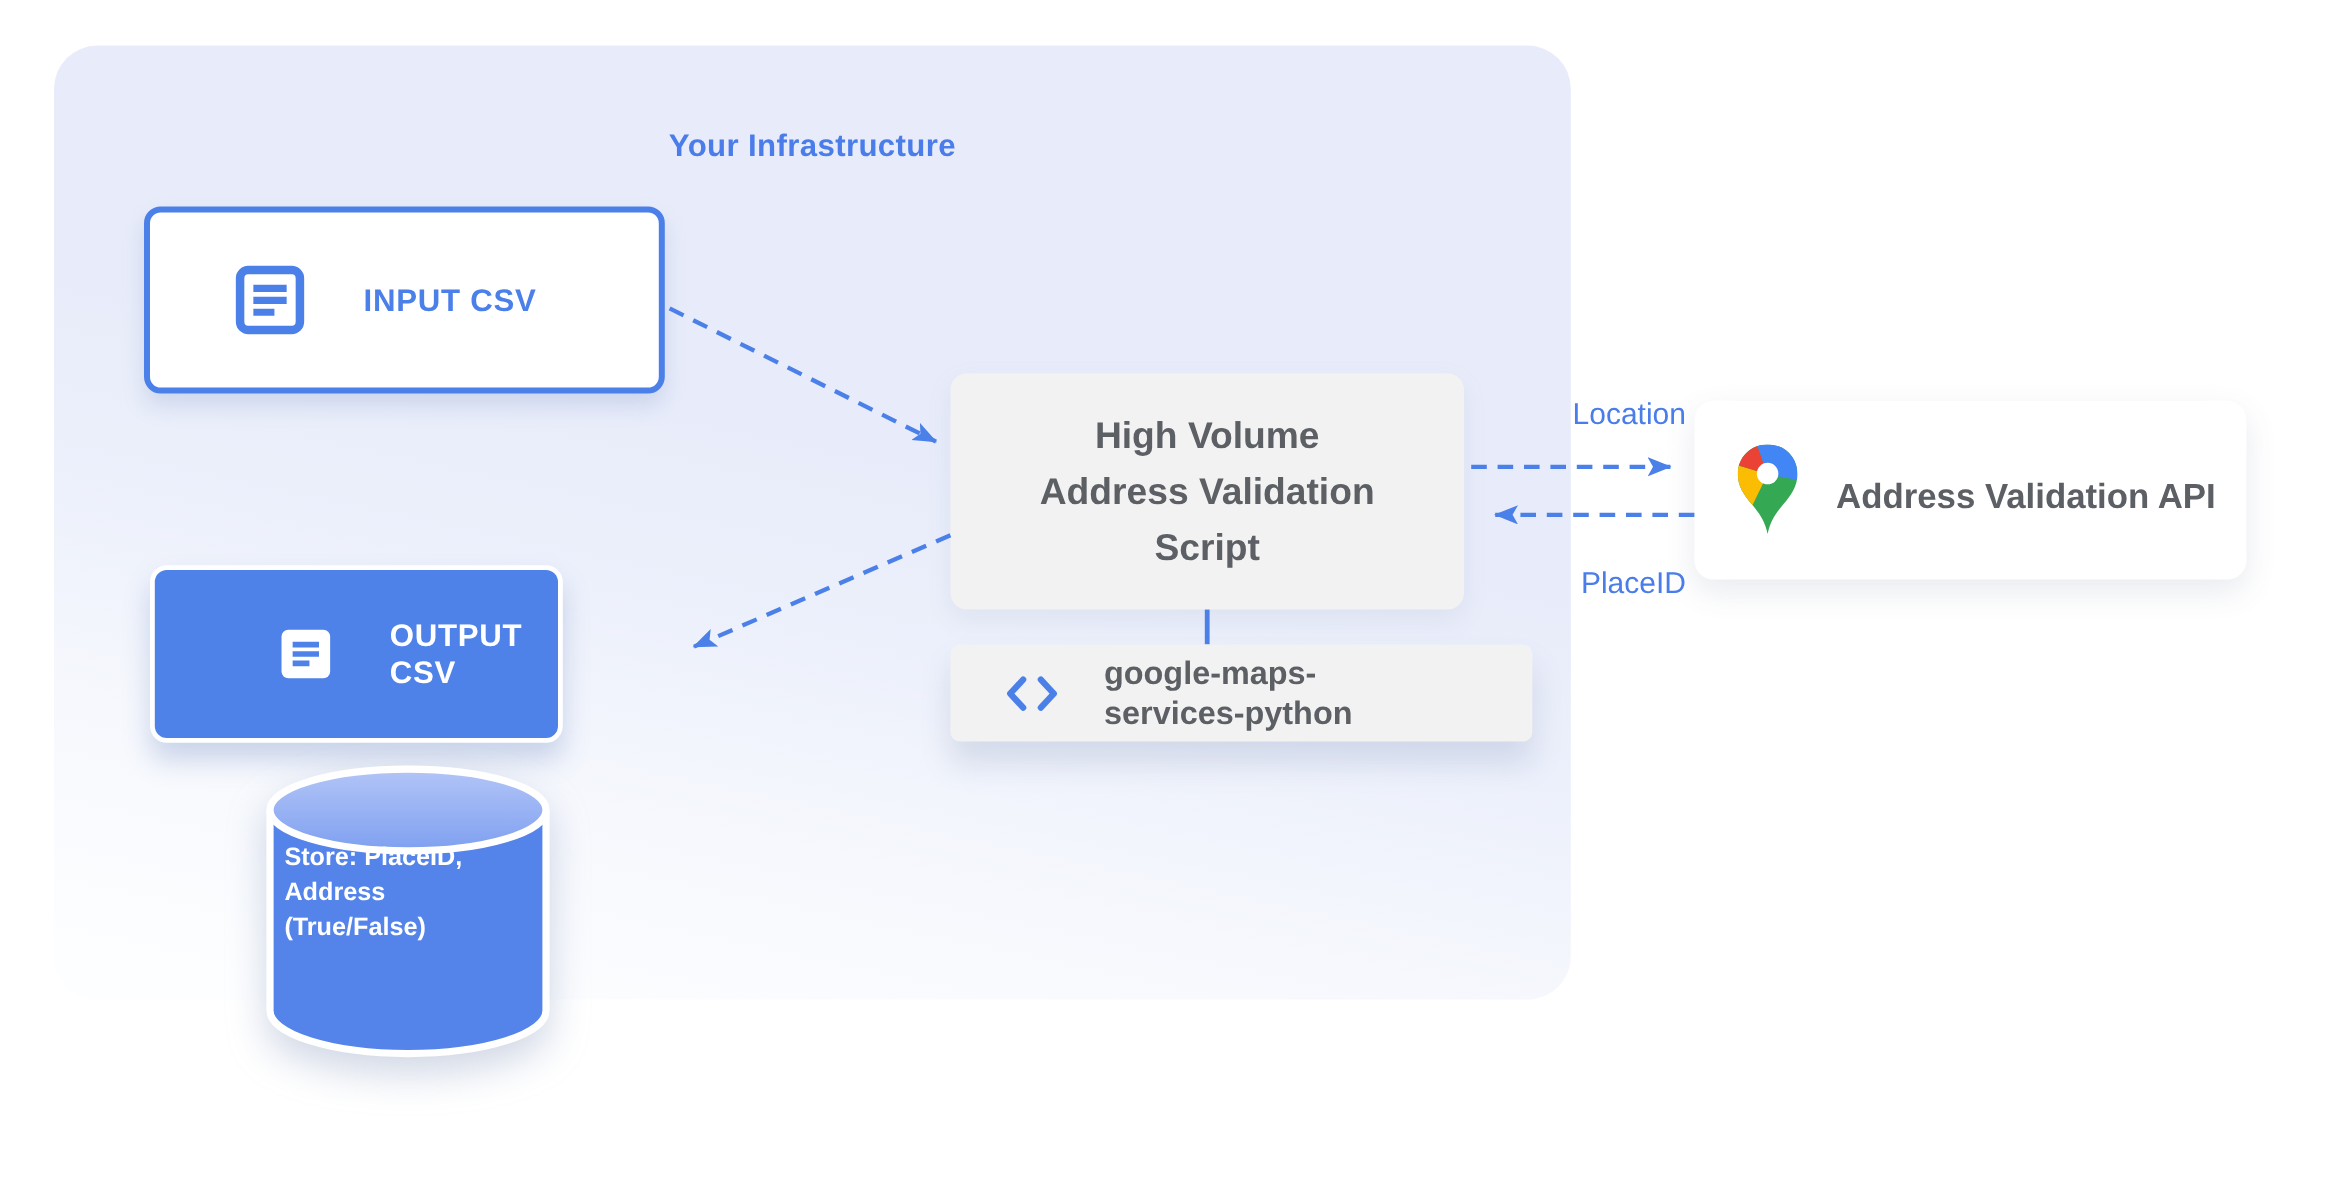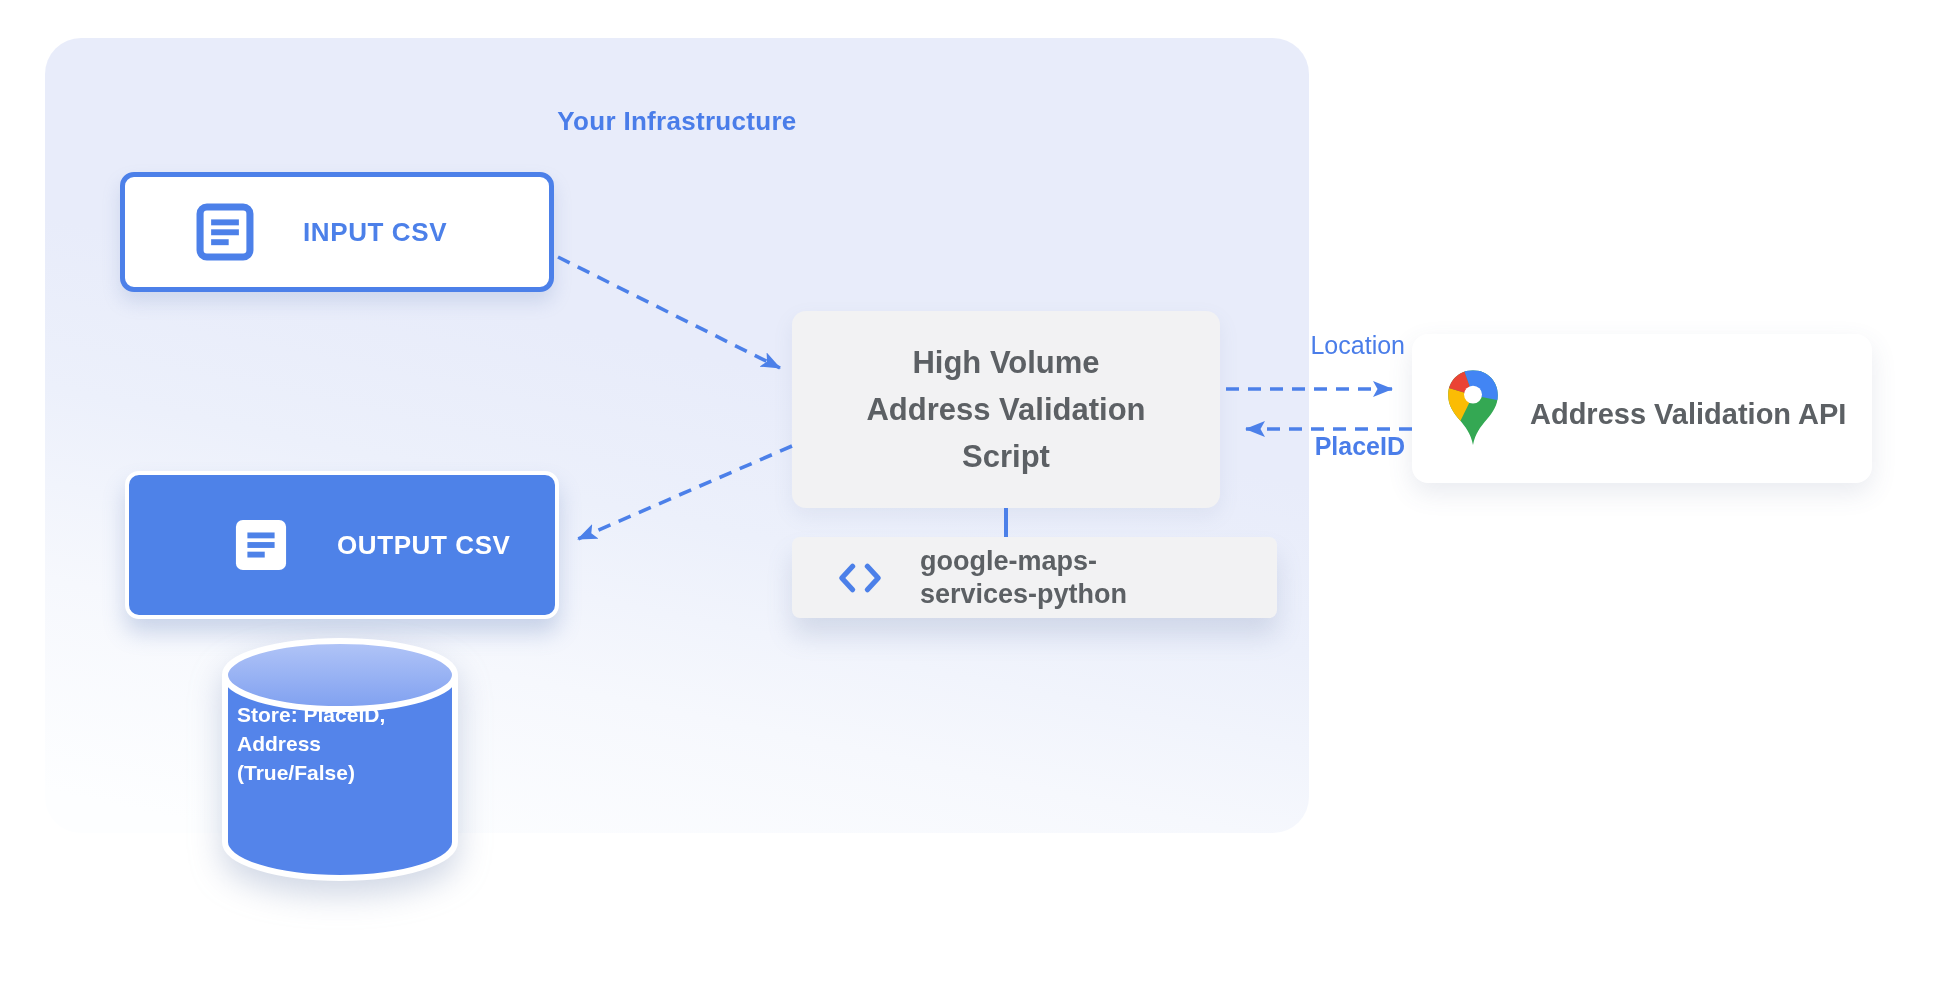--- a/index.html
+++ b/index.html
@@ -38,35 +38,35 @@
 
   
   .node-box {
     position: absolute;
     display: flex;
     align-items: center;
     box-sizing: border-box;
   }
   .input-csv {
     left: 120px; top: 172px;
-    width: 434px; height: 120px;
+    width: 434px; height: 156px;
     background: #ffffff;
     border: 5px solid #4c80e9;
     border-radius: 14px;
     padding-left: 66px; gap: 44px;
     box-shadow: 0 10px 18px rgba(110, 135, 190, 0.22);
   }
   .input-csv .label {
     font-size: 26px; font-weight: bold;
     letter-spacing: 0.6px;
     color: #4c80e9;
   }
   .output-csv {
     left: 125px; top: 471px;
-    width: 434px; height: 148px;
+    width: 344px; height: 148px;
     background: #4e82e8;
     border: 4px solid #ffffff;
     border-radius: 14px;
     padding-left: 100px; gap: 44px;
     box-shadow: 0 14px 22px rgba(100, 130, 190, 0.30);
   }
   .output-csv .label {
     font-size: 26px; font-weight: bold;
     letter-spacing: 0.6px;
     color: #ffffff;
@@ -148,21 +148,21 @@
 
   
   .edge-label {
     position: absolute;
     width: 170px;
     text-align: right;
     font-size: 25px;
     color: #4a7de9;
   }
   .edge-label.location { left: 1235px; top: 331px; }
-  .edge-label.placeid  { left: 1235px; top: 432px; font-weight: bold; }
+  .edge-label.placeid  { left: 1235px; top: 472px; }
 
   
   .arrows {
     position: absolute;
     inset: 0;
     pointer-events: none;
   }
 </style>
 </head>
 <body>

